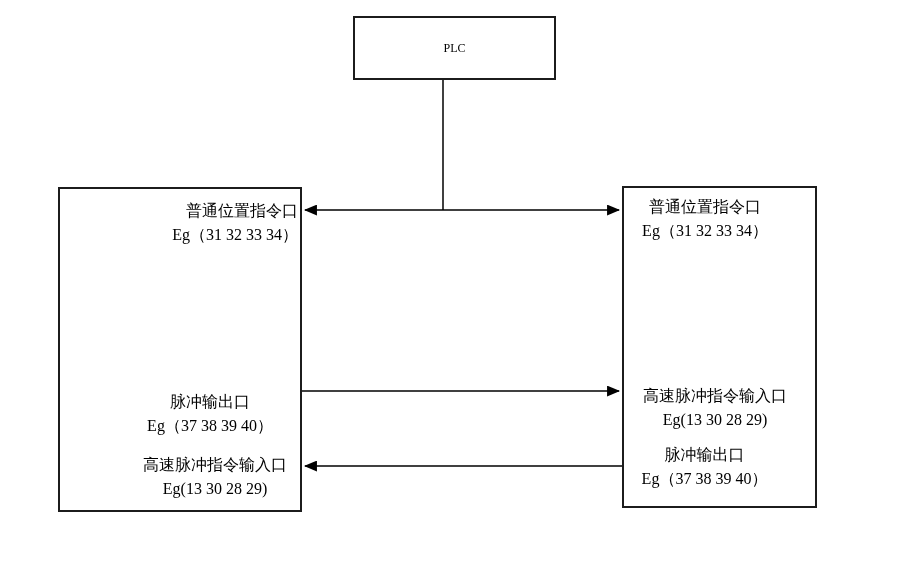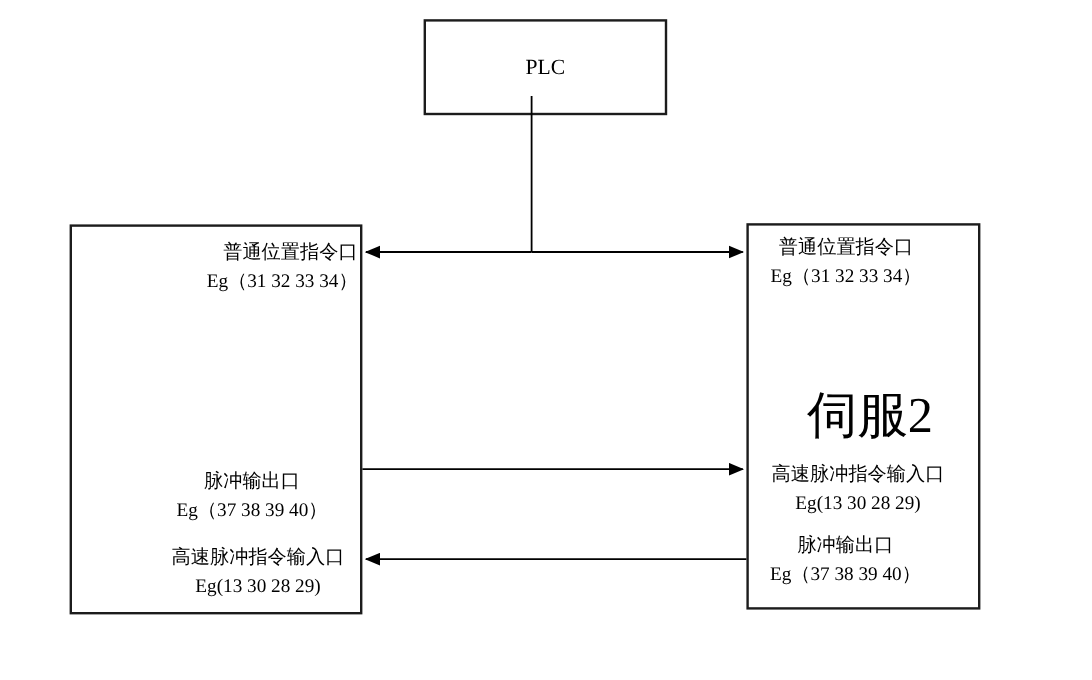--- a/index.html
+++ b/index.html
@@ -17,25 +17,25 @@
     overflow: hidden;
   }
   .box {
     position: absolute;
     border: 2px solid #1c1c1c;
     background: #ffffff;
     box-sizing: border-box;
   }
   .plc-box {
     left: 353px; top: 16px;
-    width: 203px; height: 80px;
+    width: 203px; height: 64px;
     display: flex;
     align-items: center;
     justify-content: center;
-    font-size: 18px;
+    font-size: 12px;
   }
   .servo1-box {
     left: 58px; top: 187px;
     width: 244px; height: 325px;
   }
   .servo2-box {
     left: 622px; top: 186px;
     width: 195px; height: 322px;
   }
   .servo-title {
@@ -91,21 +91,20 @@
       <div>Eg（37 38 39 40）</div>
     </div>
 
     <div class="port s1-bottom">
       <div>高速脉冲指令输入口</div>
       <div>Eg(13 30 28 29)</div>
     </div>
   </div>
 
   <div class="box servo2-box">
-    <div class="servo-title servo2-title">伺服2</div>
 
     <div class="port s2-top">
       <div>普通位置指令口</div>
       <div>Eg（31 32 33 34）</div>
     </div>
 
     <div class="port s2-mid">
       <div>高速脉冲指令输入口</div>
       <div>Eg(13 30 28 29)</div>
     </div>

